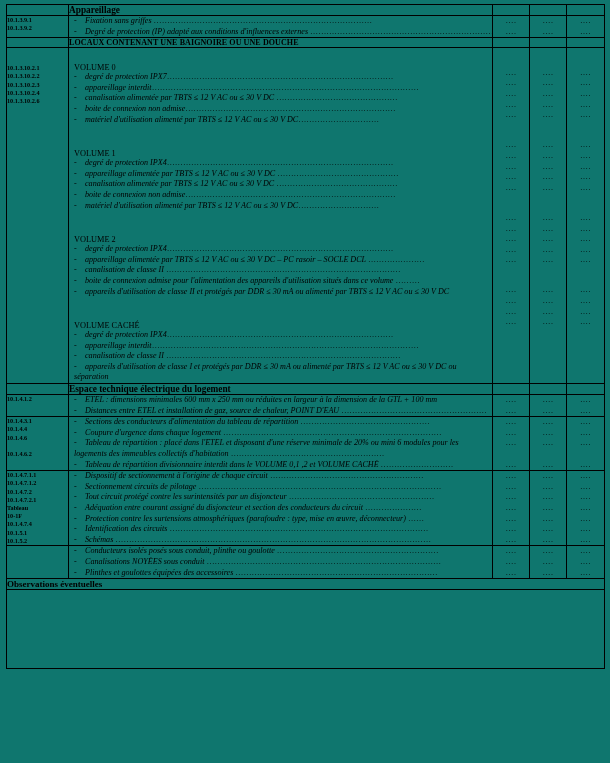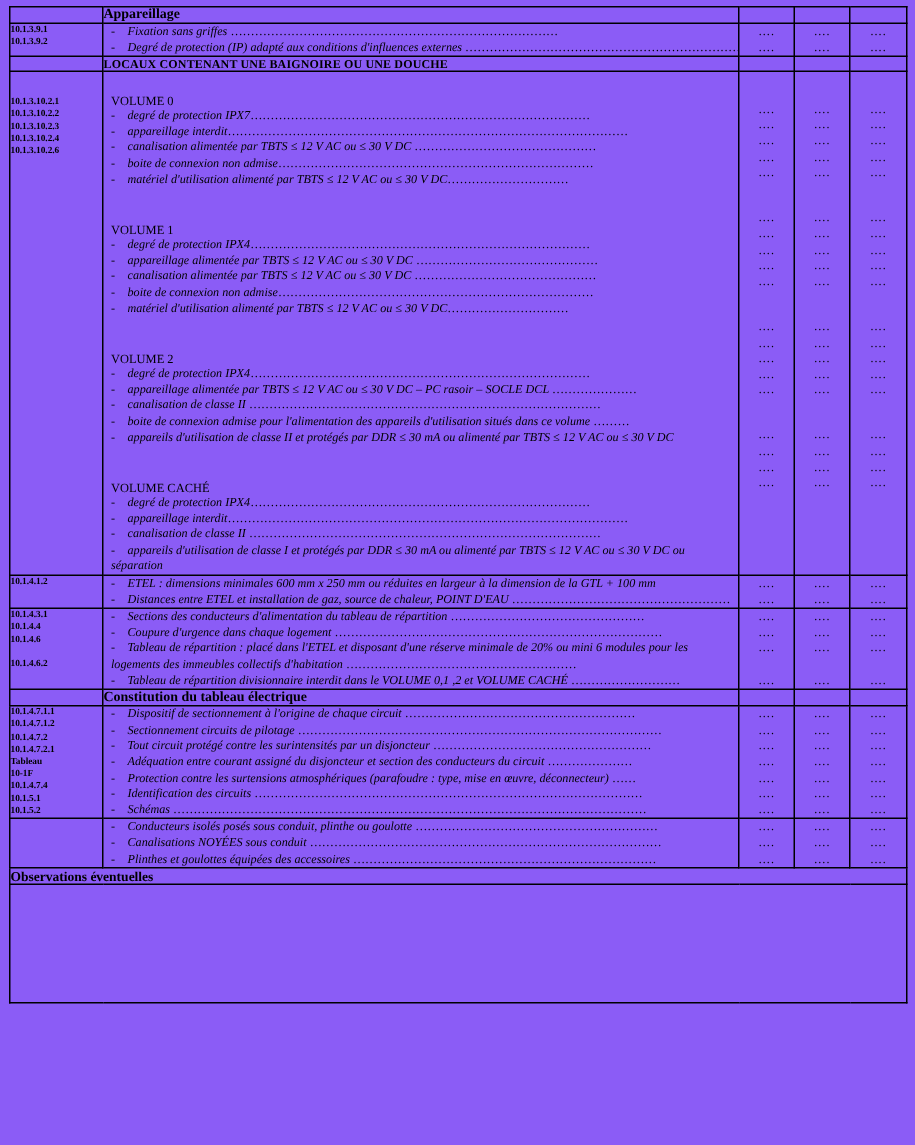--- a/index.html
+++ b/index.html
@@ -10,21 +10,21 @@
   body {
     font-family: "Liberation Serif", serif;
     color: #000000;
   }
   .page {
     width: 610px;
     height: 763px;
     position: relative;
     box-sizing: border-box;
     overflow: hidden;
-    background: #8b5cf6;
+    background: #0f766e;
   }
   table.doc {
     border-collapse: collapse;
     width: 598px;
     margin: 4px 6px 0 6px;
     table-layout: fixed;
   }
   table.doc td {
     border: 1px solid #000;
     vertical-align: top;
@@ -302,20 +302,27 @@
           <div class="hpad"></div>
             <div class="blank"></div>
           <div class="d">….</div>
           <div class="d">….</div>
           <div class="d">….</div>
           <div class="d">….</div>
         </td>
       </tr>
 
       <tr>
+        <td class="ref"></td>
+        <td class="secthead">Espace technique électrique du logement</td>
+        <td class="dotcell"></td>
+        <td class="dotcell"></td>
+        <td class="dotcell"></td>
+      </tr>
+      <tr>
         <td class="ref">
           <div>10.1.4.1.2</div>
         </td>
         <td>
           <ul class="items">
             <li><span class="dash">-</span><span class="txt">ETEL : dimensions minimales 600 mm x 250 mm  ou réduites en largeur à la dimension de la GTL + 100 mm</span></li>
             <li><span class="dash">-</span><span class="txt">Distances entre ETEL et installation de gaz, source de chaleur, POINT D'EAU</span> <span class="leader">………………………………………………</span></li>
           </ul>
         </td>
         <td class="dotcell">
@@ -364,27 +371,20 @@
         </td>
         <td class="dotcell">
           <div class="d">….</div>
           <div class="d">….</div>
           <div class="d">….</div>
           <div class="blank"></div>
           <div class="d">….</div>
         </td>
       </tr>
 
-      <tr>
-        <td class="ref"></td>
-        <td class="secthead">Constitution du tableau électrique</td>
-        <td class="dotcell"></td>
-        <td class="dotcell"></td>
-        <td class="dotcell"></td>
-      </tr>
       <tr>
         <td class="ref">
           <div>10.1.4.7.1.1</div>
           <div>10.1.4.7.1.2</div>
           <div>10.1.4.7.2</div>
           <div>10.1.4.7.2.1</div>
           <div>Tableau</div>
           <div>10-1F</div>
           <div>10.1.4.7.4</div>
           <div>10.1.5.1</div>

